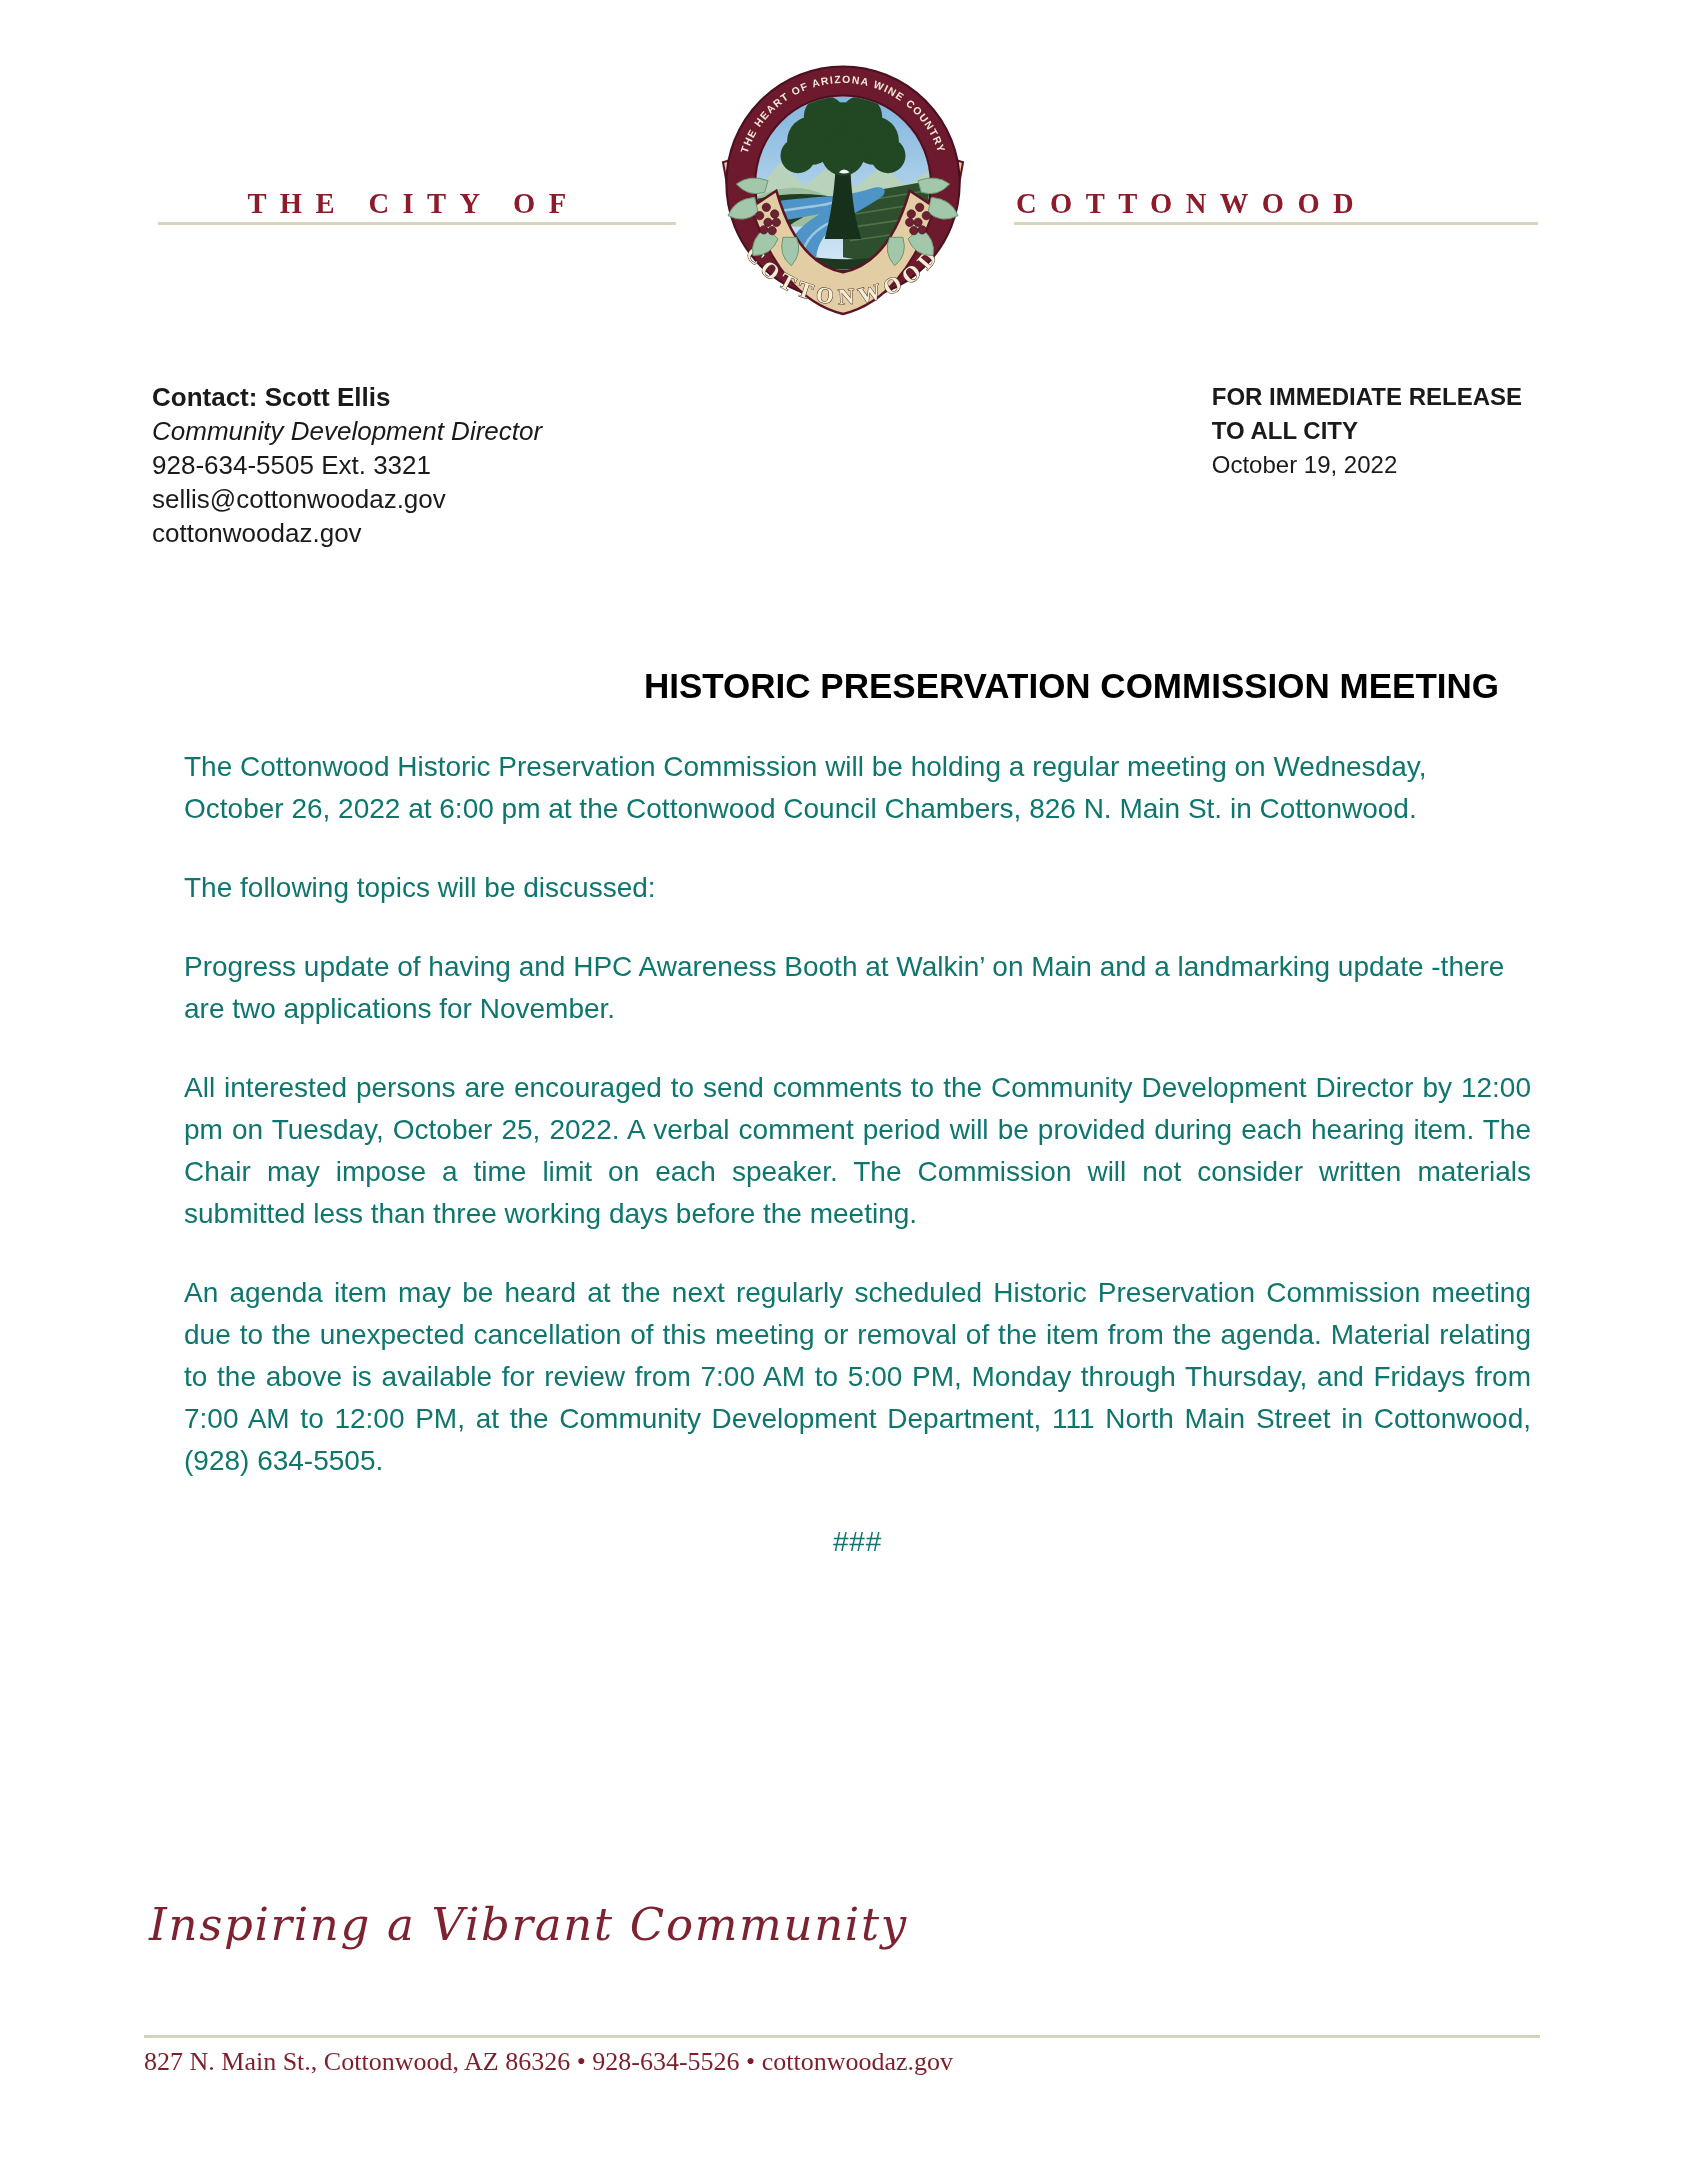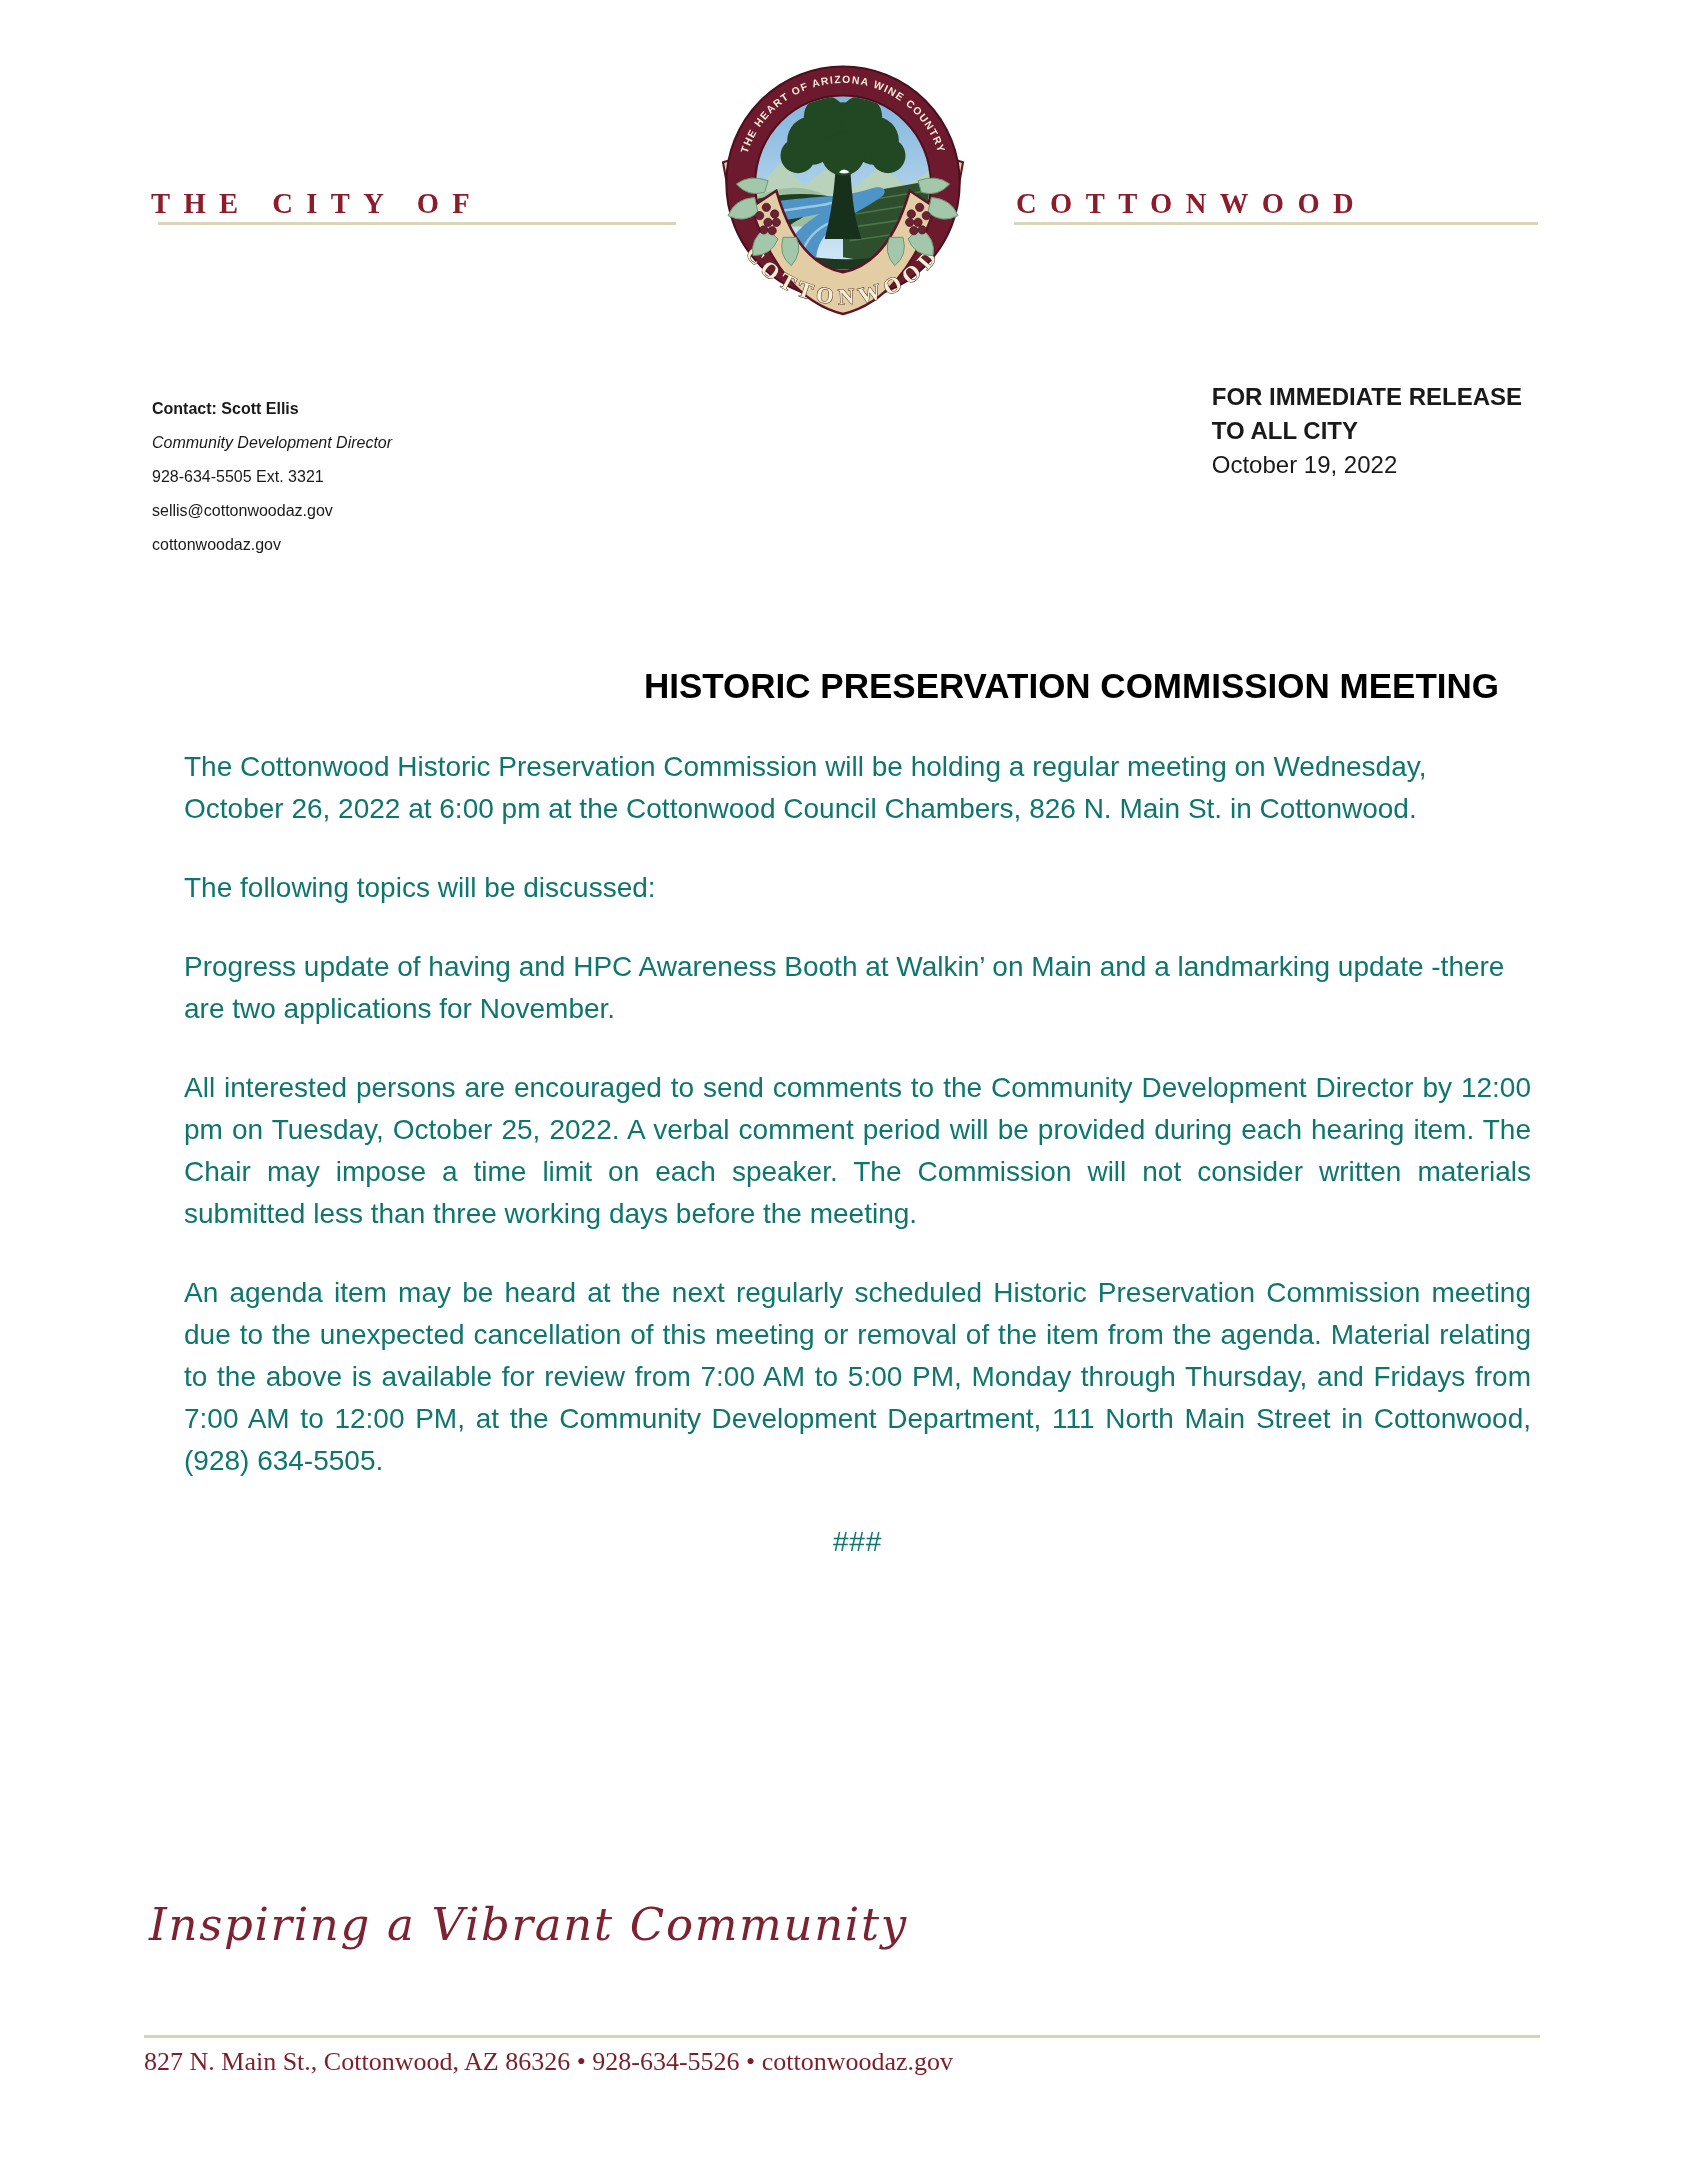--- a/index.html
+++ b/index.html
@@ -16,21 +16,21 @@
   .hdr-label{
     position:absolute;
     top:188px;
     font-family:"Liberation Serif", serif;
     font-size:28.6px;
     font-weight:bold;
     letter-spacing:13.4px;
     color:#8c1c2b;
     white-space:nowrap;
   }
-  .hdr-label.left{left:151px;width:525px;text-align:left;}
+  .hdr-label.left{left:151px;width:525px;text-align:center;}
   .hdr-label.right{left:1016px;width:521px;text-align:left;}
   .hdr-rule{
     position:absolute;
     top:222px;
     height:2.5px;
     background:#d9d5ba;
   }
   .hdr-rule.left{left:158px;width:518px;}
   .hdr-rule.right{left:1014px;width:524px;}
   .logo-wrap{
@@ -38,23 +38,22 @@
     left:718px;
     top:64px;
     width:250px;
     height:260px;
   }
   
   .contact-block{
     position:absolute;
     left:152px;
     top:380px;
-    font-size:16px;
+    font-size:26px;
     line-height:34px;
-    margin-top:12px;
   }
   .release-block{
     position:absolute;
     right:165px;
     top:380px;
     font-size:24px;
     line-height:34px;
     text-align:left;
   }
   .b{font-weight:bold;}

